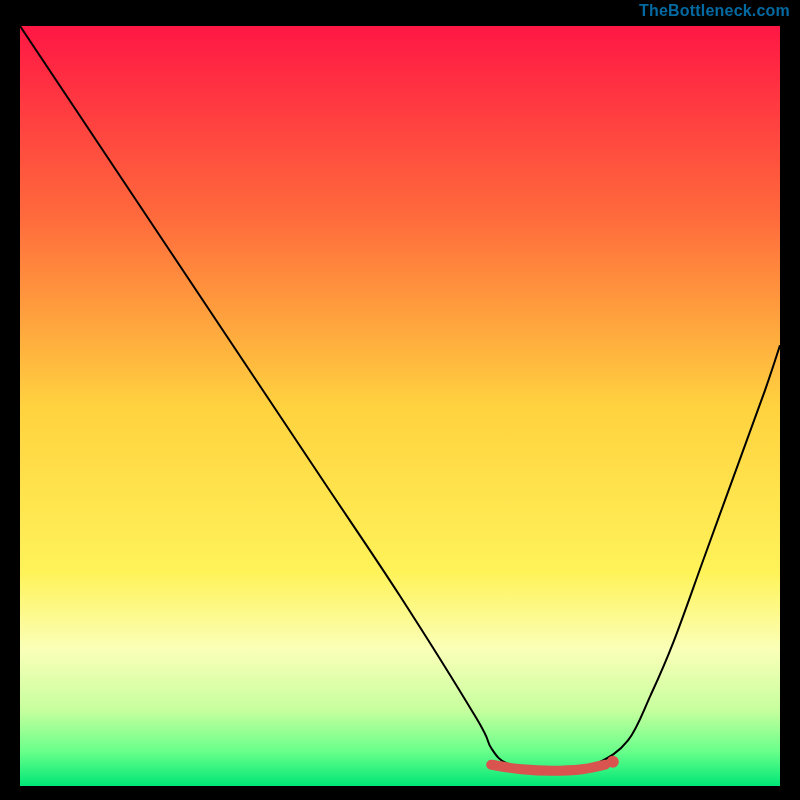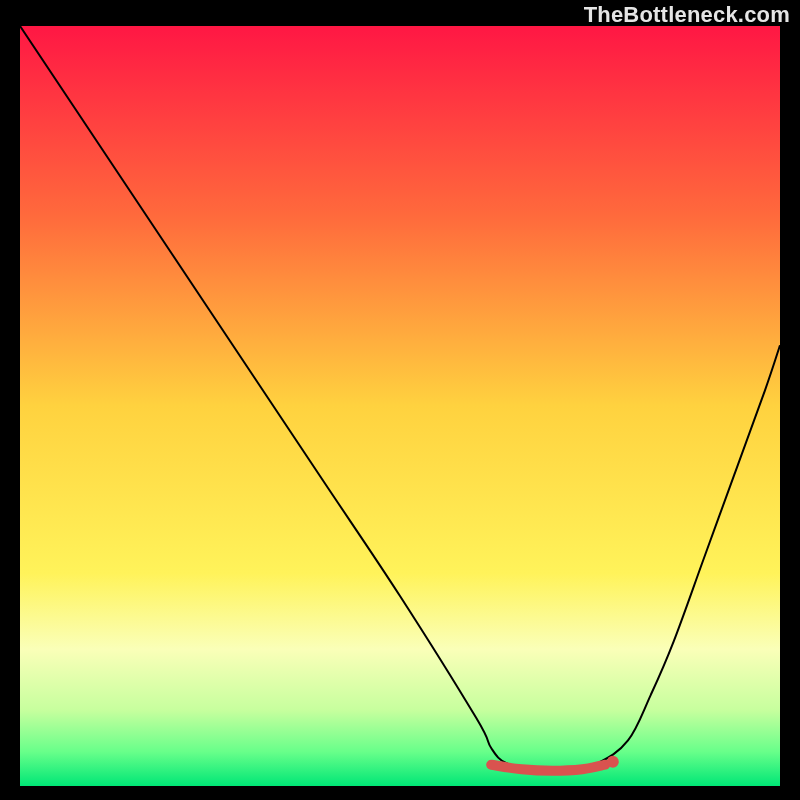--- a/index.html
+++ b/index.html
@@ -14,22 +14,22 @@
   .frame {
     position: relative;
     width: 800px;
     height: 800px;
     background: #000;
   }
   .watermark {
     position: absolute;
     top: 2px;
     right: 10px;
-    color: #e5e5e5;
-    font-size: 22px;
+    color: #0369a1;
+    font-size: 16px;
     font-weight: 600;
     letter-spacing: 0.2px;
     user-select: none;
   }
   .plot-area {
     position: absolute;
     left: 20px;
     top: 26px;
     width: 760px;
     height: 760px;

